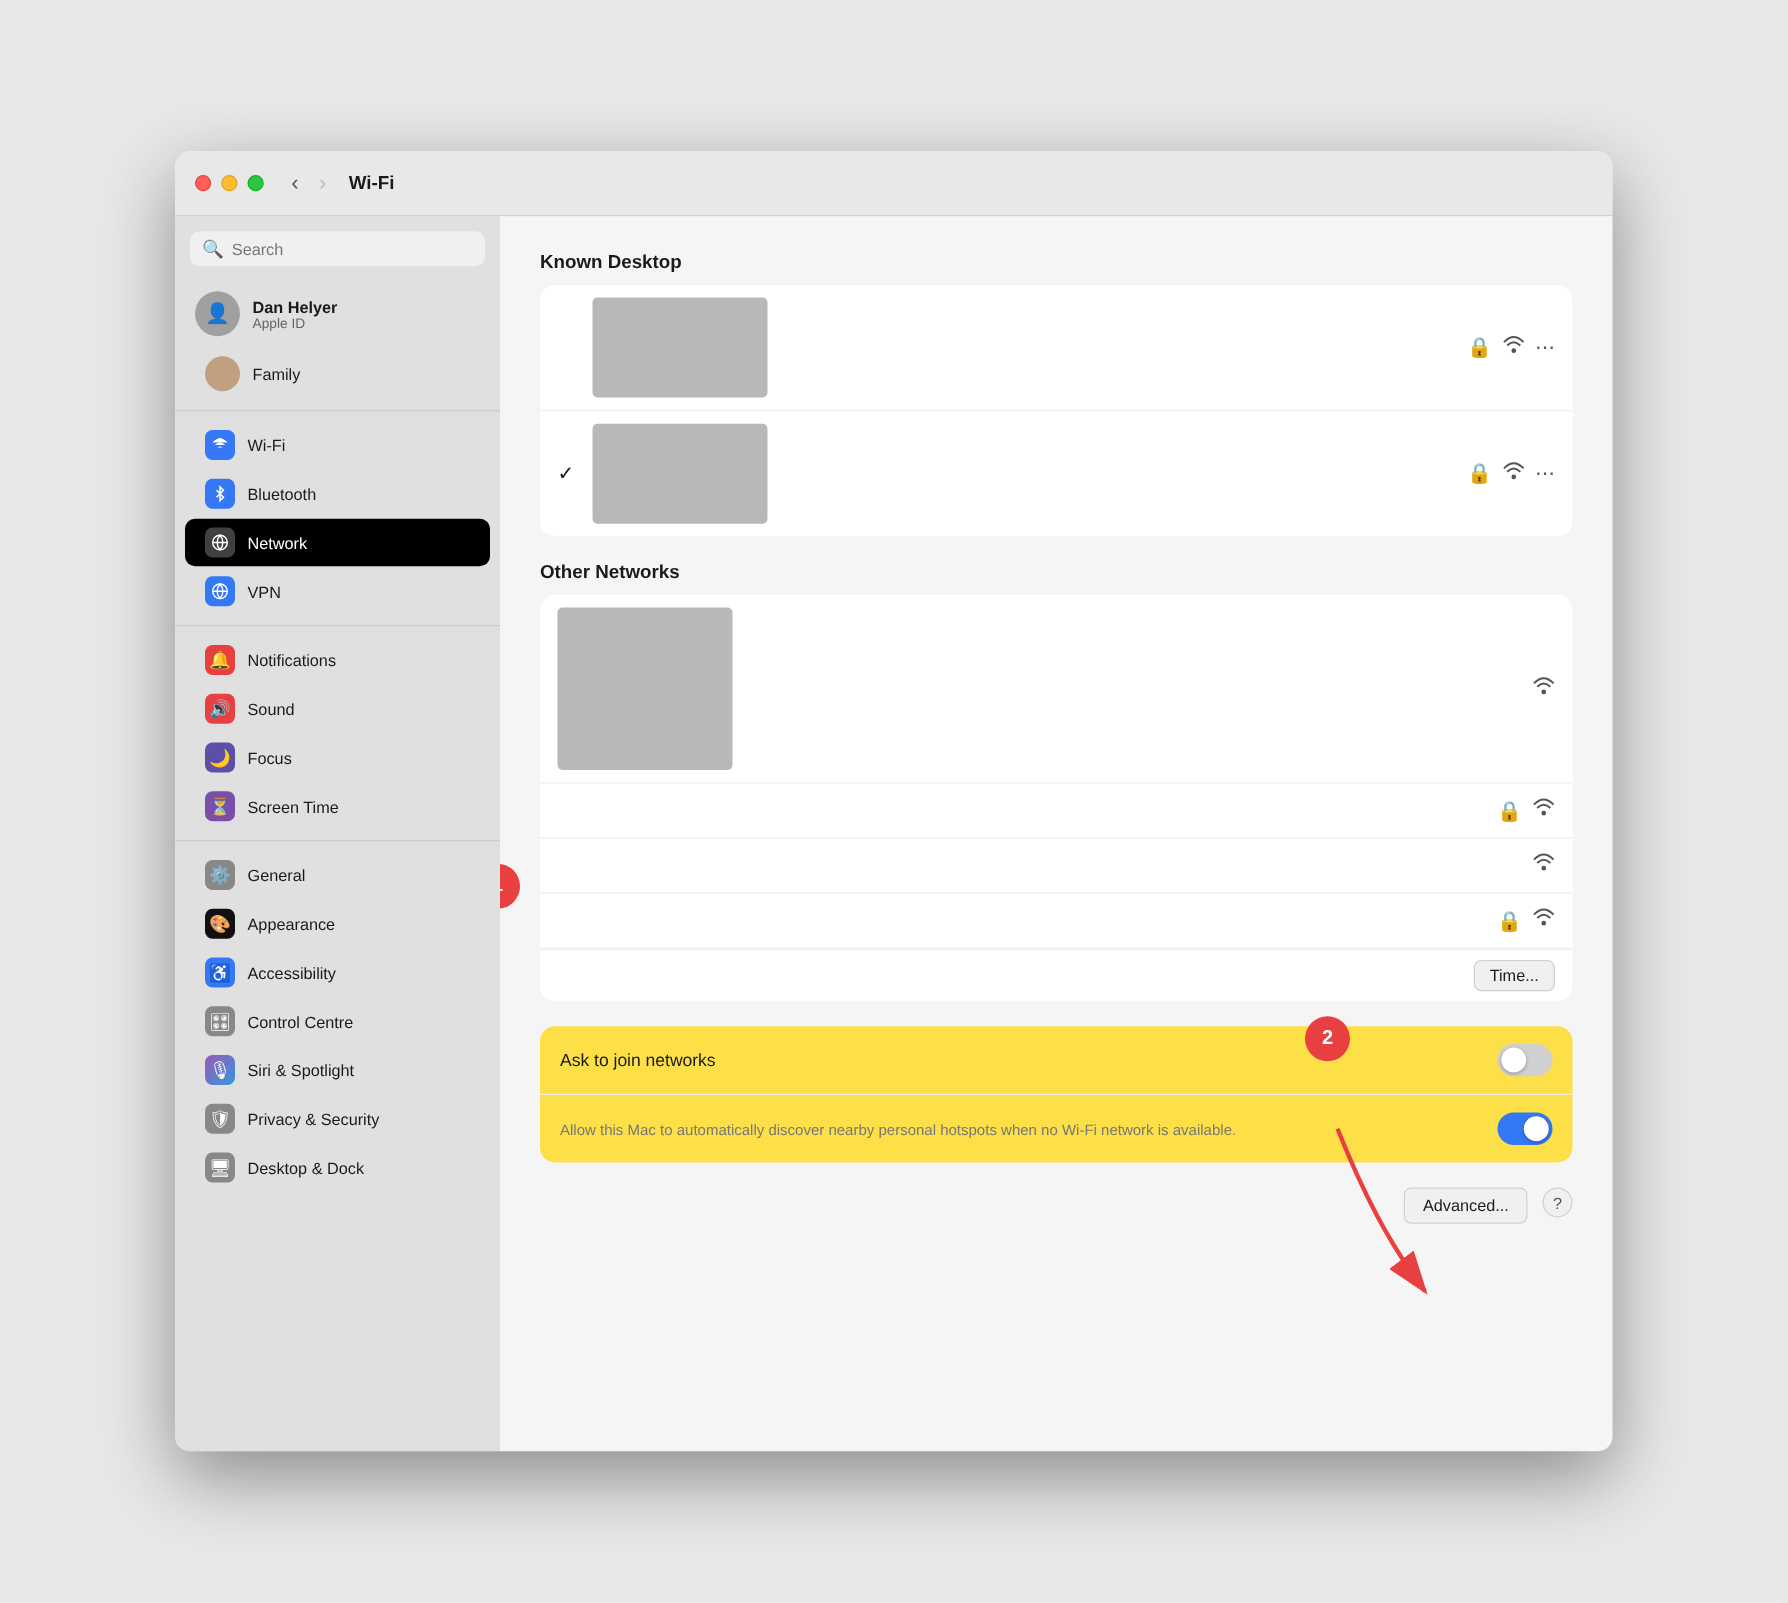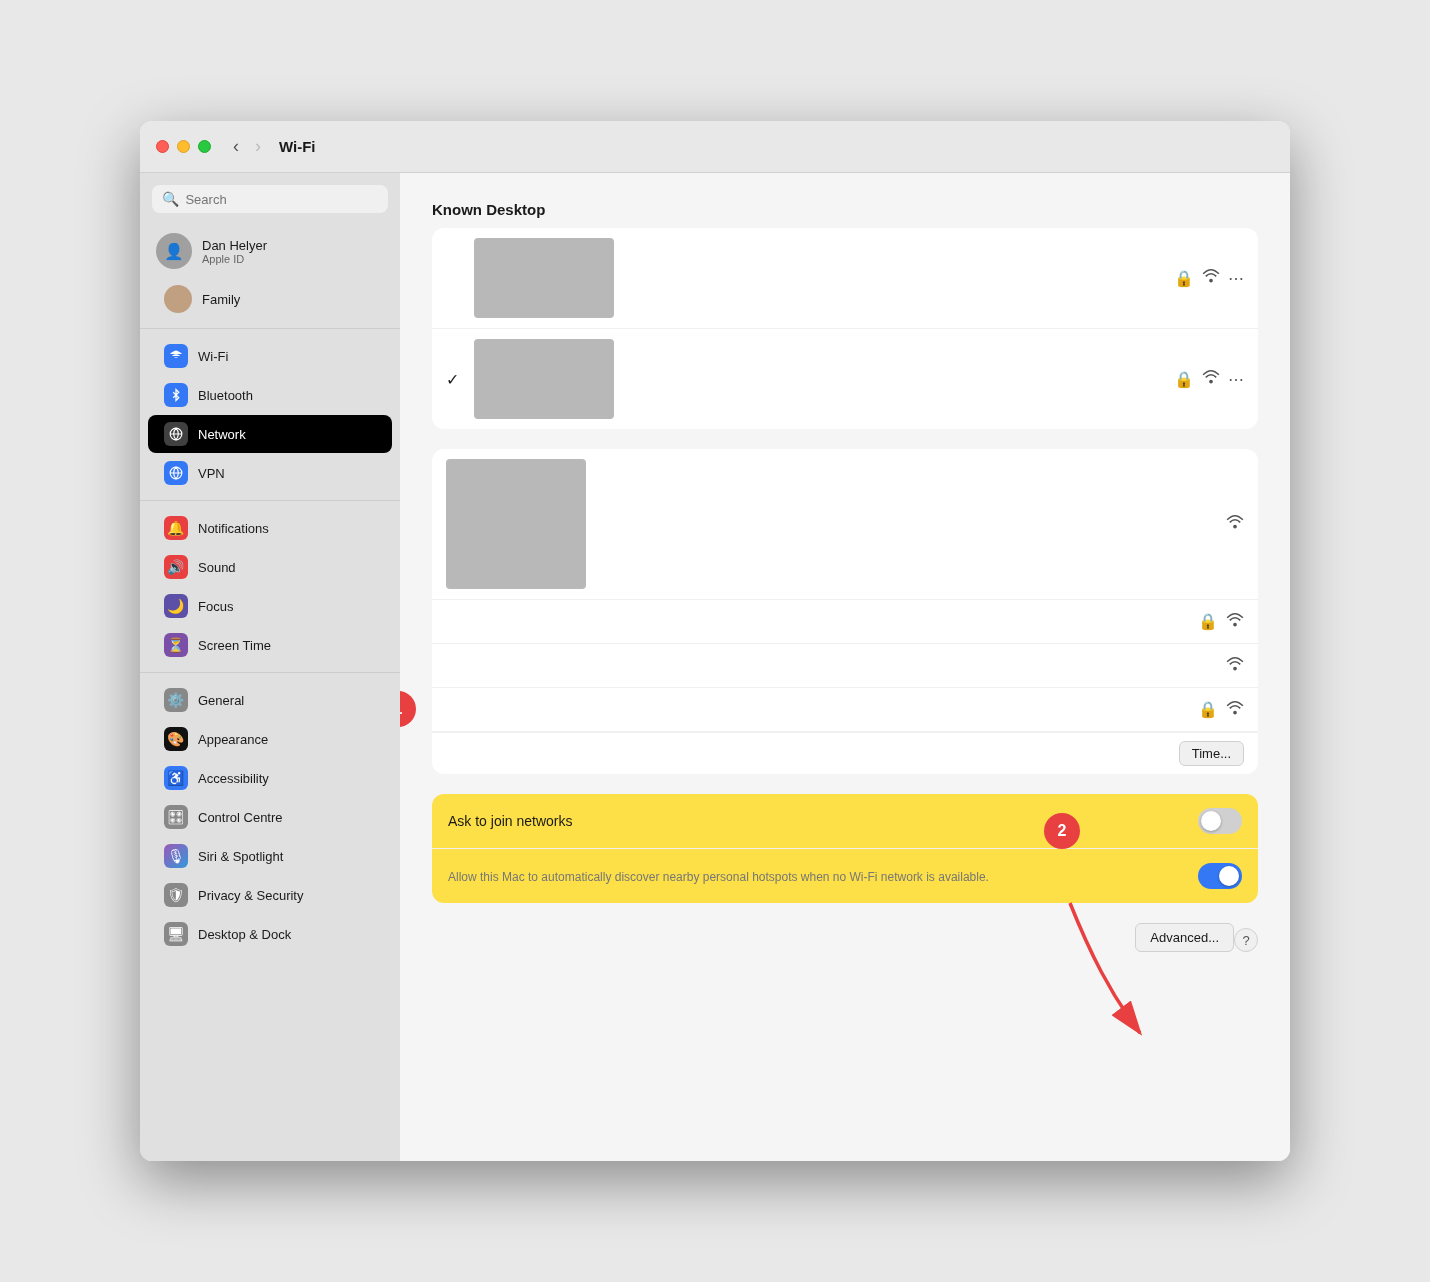--- a/index.html
+++ b/index.html
@@ -114,21 +114,21 @@
     }
     .avatar-family {
       width: 28px;
       height: 28px;
       border-radius: 50%;
       background: #b0b0b0;
       overflow: hidden;
       flex-shrink: 0;
     }
     .user-info { display: flex; flex-direction: column; }
-    .user-name { font-size: 13px; font-weight: 400; color: #1a1a1a; }
+    .user-name { font-size: 13px; font-weight: 700; color: #1a1a1a; }
     .user-sub { font-size: 11px; color: #666; }
     .sidebar-divider {
       height: 1px;
       background: #cccccc;
       margin: 8px 0;
     }
     .sidebar-item {
       display: flex;
       align-items: center;
       gap: 10px;
@@ -250,21 +250,22 @@
       border-radius: 50%;
       background: white;
       box-shadow: 0 1px 3px rgba(0,0,0,0.3);
       transition: left 0.2s;
     }
     .toggle-off .toggle-knob { left: 3px; }
     .toggle-on .toggle-knob { left: 21px; }
     .bottom-bar {
       display: flex;
       justify-content: flex-end;
-      align-items: flex-end;
+      align-items: flex-start;
+      gap: 12px;
       margin-top: 8px;
     }
     .btn-advanced {
       background: #f0f0f0;
       border: 1px solid #d0d0d0;
       border-radius: 6px;
       padding: 6px 14px;
       font-size: 13px;
       cursor: pointer;
       color: #1a1a1a;
@@ -478,20 +479,21 @@
                     <path d="M5 12.5C7.2 10.3 9.9 9 12 9s4.8 1.3 7 3.5"></path>
                     <path d="M1.5 9C5.1 5.4 8.8 3.5 12 3.5s6.9 1.9 10.5 5.5"></path>
                     <circle cx="12" cy="18" r="1.5" fill="#555"></circle>
                   </svg>
               </span>
               <span class="net-icon">⋯</span>
             </div>
           </div>
         </div>
 
+        <div class="section-title">Other Networks</div>
         <div class="networks-card">
 
           <div class="network-row" style="min-height:100px;">
             <div style="width:140px;height:130px;background:#b8b8b8;border-radius:4px;flex-shrink:0;margin-right:12px;"></div>
             <div class="network-name"></div>
             <div class="network-icons">
               <span class="net-icon">
                 <svg width="18" height="18" viewBox="0 0 24 24" fill="none" stroke="#555" stroke-width="2">
                     <path d="M5 12.5C7.2 10.3 9.9 9 12 9s4.8 1.3 7 3.5"></path>
                     <path d="M1.5 9C5.1 5.4 8.8 3.5 12 3.5s6.9 1.9 10.5 5.5"></path>

